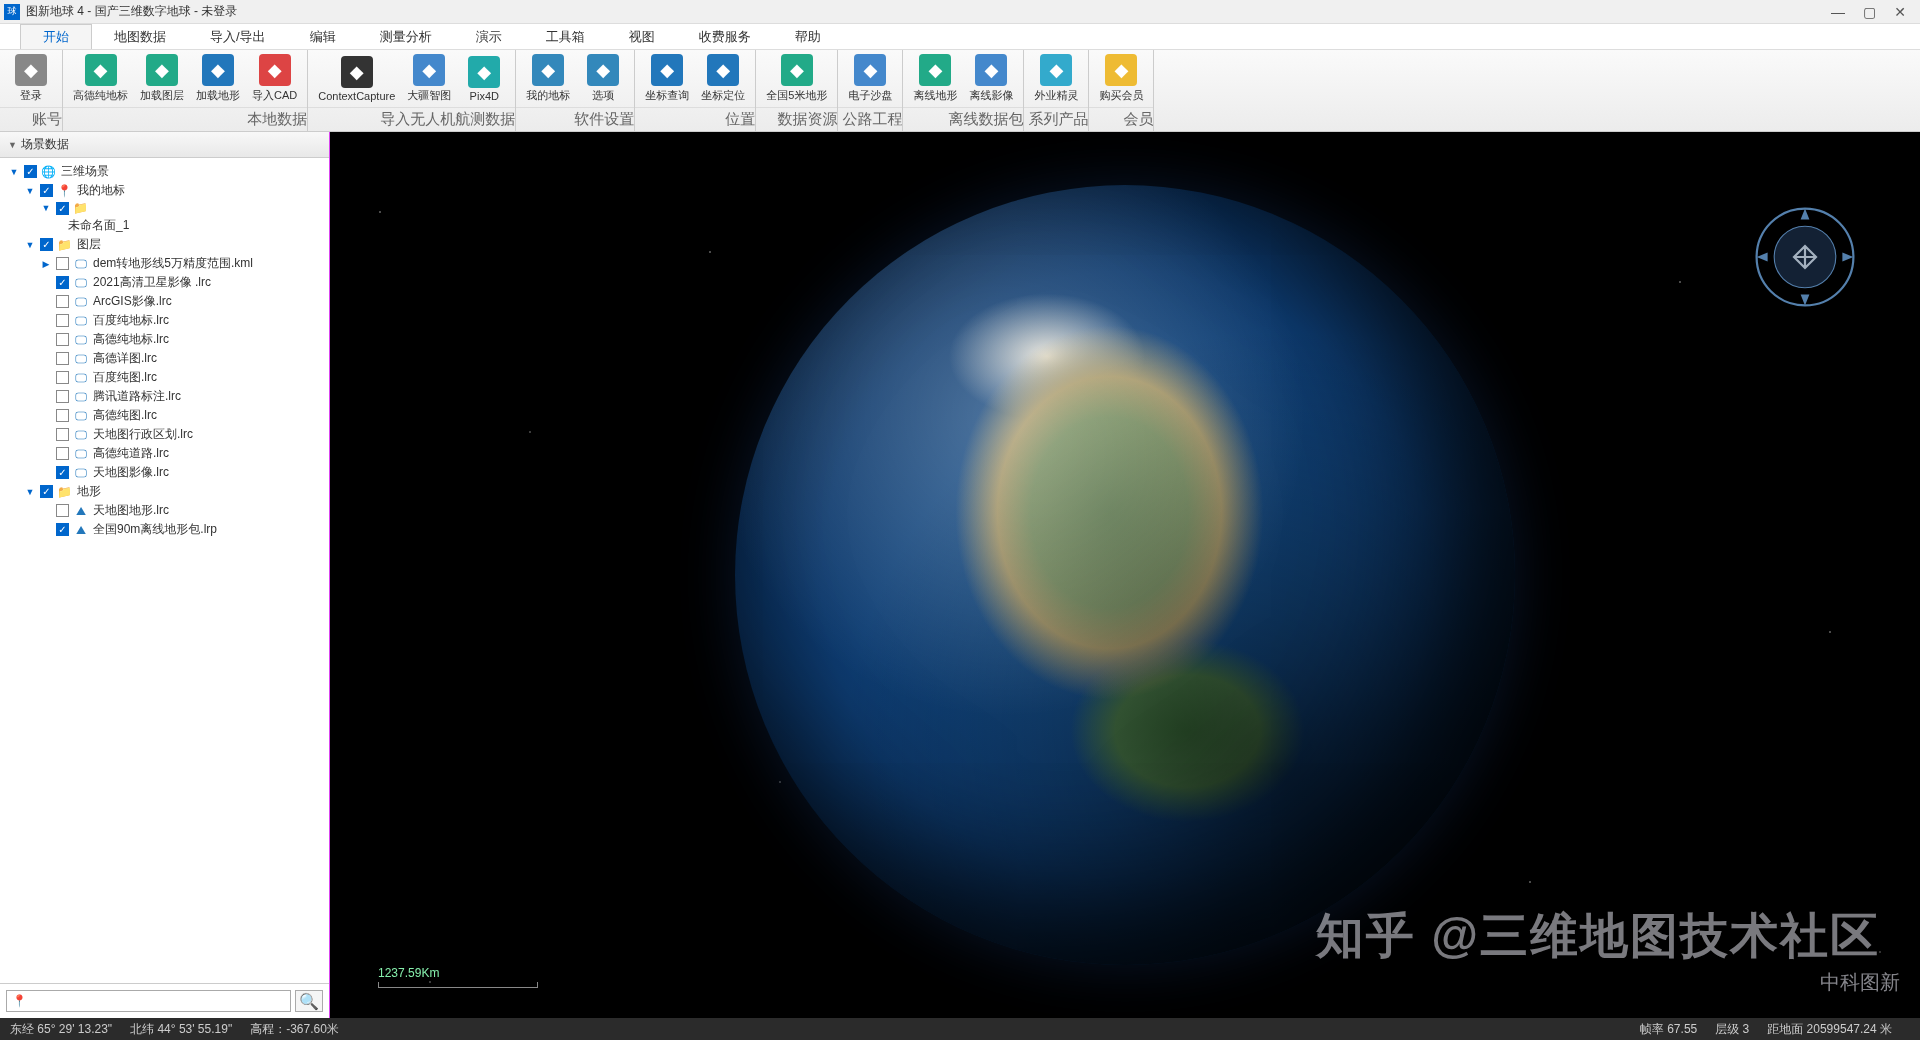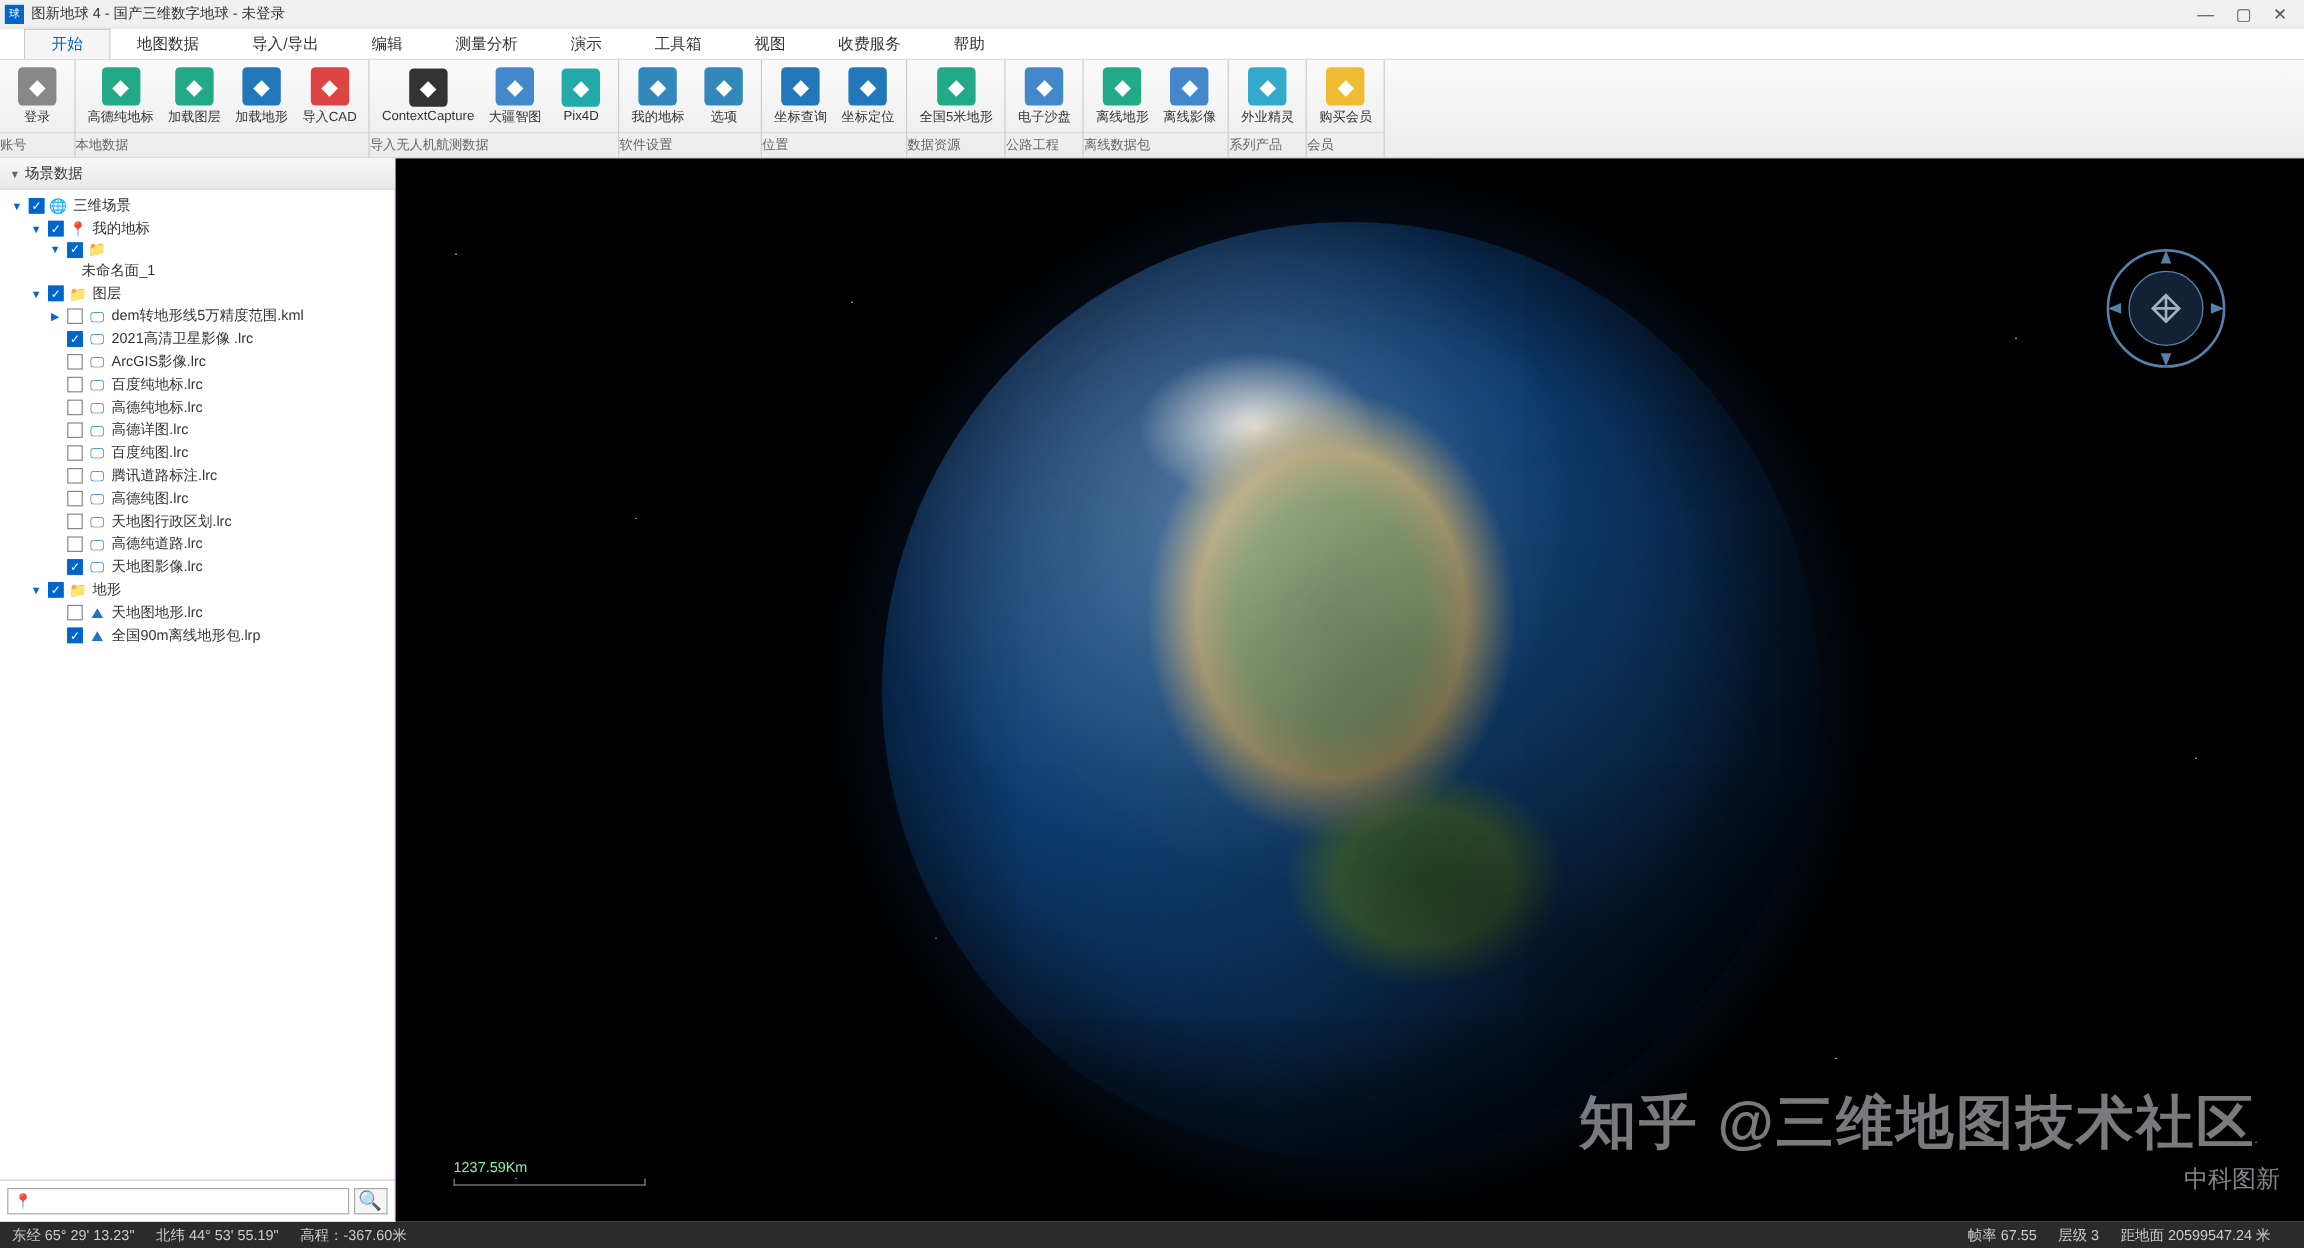--- a/index.html
+++ b/index.html
@@ -12,21 +12,21 @@
 
 .menubar { height: 26px; background: #fff; display: flex; align-items: center; padding: 0 20px; border-bottom: 1px solid #ddd; }
 .menubar .menu-item { padding: 3px 22px; font-size: 13px; color: #333; cursor: pointer; }
 .menubar .menu-item.active { background: #f5f5f5; border: 1px solid #ccc; border-bottom: none; color: #0066cc; }
 
 .ribbon { height: 82px; background: linear-gradient(#fafafa,#ececec); display: flex; border-bottom: 1px solid #ccc; }
 .ribbon-group { border-right: 1px solid #ccc; display: flex; flex-direction: column; }
 .ribbon-buttons { flex: 1; display: flex; align-items: center; padding: 2px 4px; }
 .ribbon-btn { display: flex; flex-direction: column; align-items: center; justify-content: center; padding: 2px 6px; cursor: pointer; font-size: 11px; color: #333; min-width: 54px; }
 .ribbon-btn .ico { width: 32px; height: 32px; border-radius: 4px; margin-bottom: 2px; display: flex; align-items: center; justify-content: center; font-size: 18px; color: #fff; }
-.ribbon-group-label { text-align: left; font-size: 11px; color: #666; padding: 2px 0 3px; border-top: 1px solid #ddd; }
+.ribbon-group-label { text-align: right; font-size: 15px; color: #666; padding: 2px 0 3px; border-top: 1px solid #ddd; }
 
 .main { display: flex; height: calc(100% - 132px - 22px); }
 .sidebar { width: 330px; background: #fff; border-right: 1px solid #d946ef; display: flex; flex-direction: column; }
 .panel-header { background: linear-gradient(#f8f8f8,#e8e8e8); padding: 4px 8px; font-size: 12px; color: #333; border-bottom: 1px solid #ccc; display: flex; align-items: center; }
 .panel-header::before { content: "▼"; font-size: 9px; margin-right: 4px; color: #666; }
 .tree { flex: 1; overflow: auto; padding: 4px 0; font-size: 12px; }
 .tree-row { display: flex; align-items: center; padding: 1px 4px; color: #333; cursor: pointer; white-space: nowrap; }
 .tree-row .arrow { width: 12px; font-size: 9px; color: #0066cc; text-align: center; }
 .tree-row .chk { width: 13px; height: 13px; border: 1px solid #888; margin: 0 4px; display: inline-flex; align-items: center; justify-content: center; font-size: 10px; }
 .tree-row .chk.checked { background: #0066cc; border-color: #0066cc; color: #fff; }

